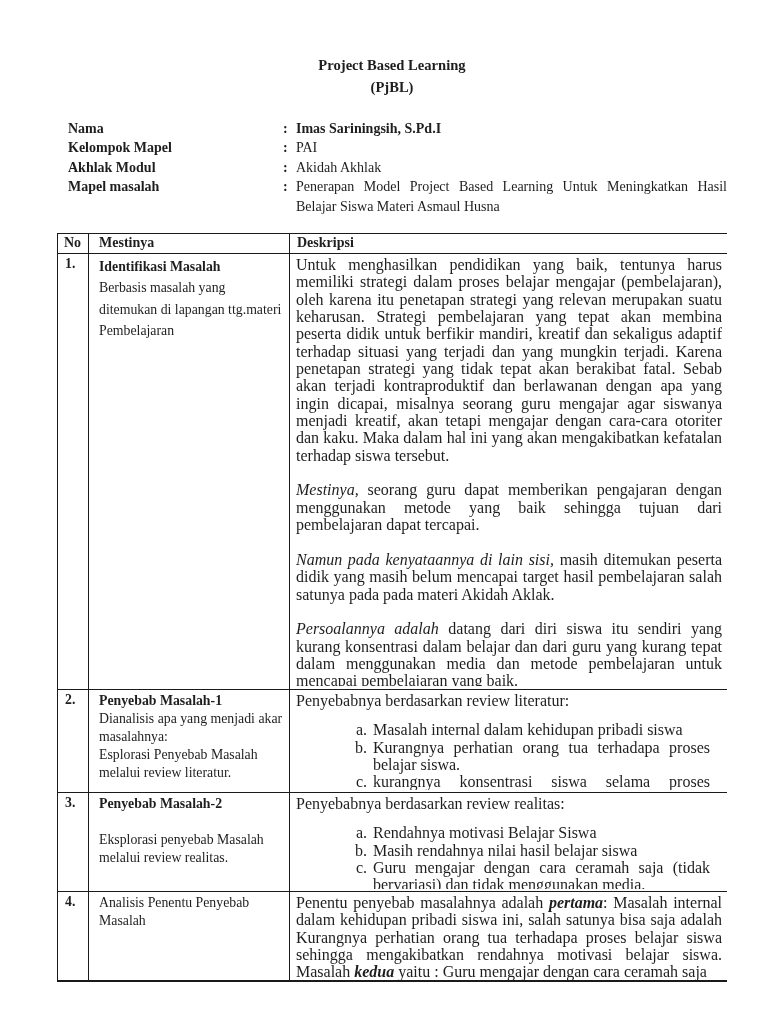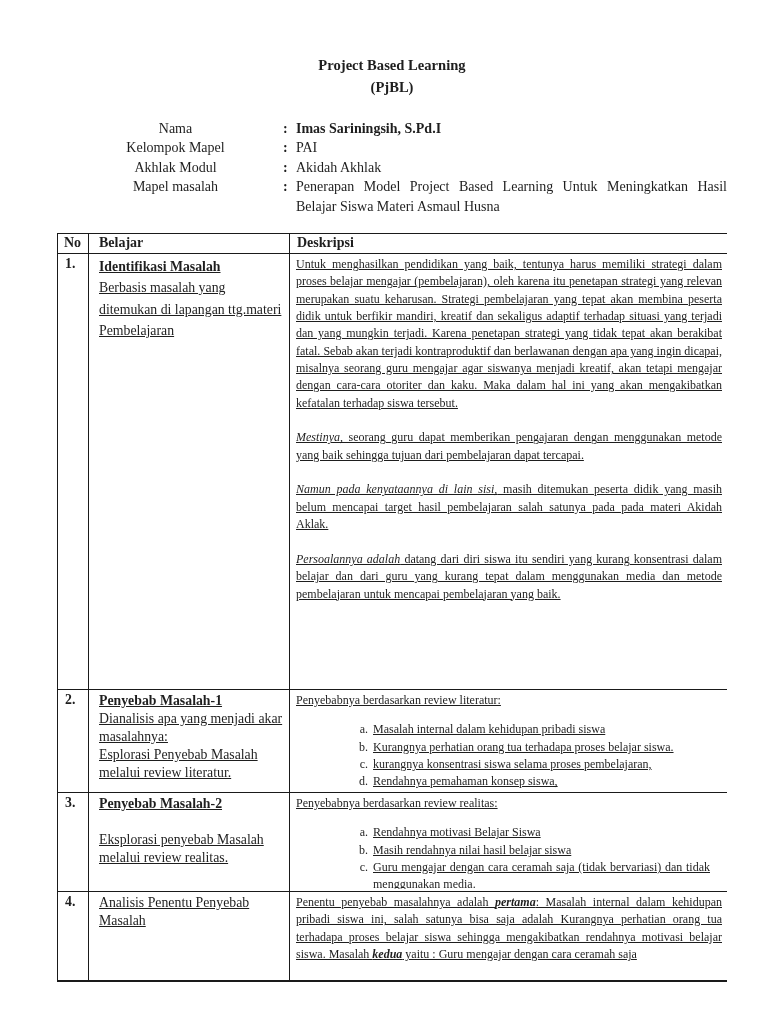--- a/index.html
+++ b/index.html
@@ -15,21 +15,21 @@
     position:absolute; top:54px; left:57px; width:670px;
     text-align:center; font-weight:bold; font-size:14.6px; line-height:22px;
   }
 
   
   .info-block {
     position:absolute; top:119px; left:68px; width:659px;
     font-size:14px; line-height:19.4px;
   }
   .info-row { display:flex; align-items:flex-start; }
-  .info-label { flex:0 0 215px; font-weight:normal;text-align:center; }
+  .info-label { flex:0 0 215px; font-weight:bold; }
   .info-colon { flex:0 0 13px; font-weight:bold; }
   .info-value { flex:1 1 auto; text-align:justify; }
   .info-value.bold { font-weight:bold; }
 
   
   .table-wrap {
     position:absolute; left:57px; top:233px; width:670px; height:747px;
     overflow:hidden; border-bottom:2px solid #1a1a1a;
   }
   table.main { border-collapse:collapse; table-layout:fixed; width:670px; }
@@ -46,23 +46,23 @@
   th.h-komp { padding-left:10px; }
   th.h-desk { padding-left:7px; }
 
   tr.row-1 { height:436px; }
   tr.row-2 { height:103px; }
   tr.row-3 { height:99px;  }
   tr.row-4 { height:92px;  }
 
   td.cell-no { font-weight:bold; font-size:13.8px; padding:2px 2px 0 7px; }
   td.cell-komp { font-size:13.8px; padding:2px 6px 0 10px; }
-  td.cell-desk { font-size:12px; padding:2px 5px 0 6px; text-align:justify; }
-
-  .komp-box, .desk-box { overflow:hidden;text-decoration:underline; }
+  td.cell-desk { font-size:16px; padding:2px 5px 0 6px; text-align:justify; }
+
+  .komp-box, .desk-box { overflow:hidden; }
   tr.row-1 .komp-box, tr.row-1 .desk-box { height:430px; }
   tr.row-2 .komp-box, tr.row-2 .desk-box { height:98px; }
   tr.row-3 .komp-box, tr.row-3 .desk-box { height:94px; }
 
   tr.row-1 td.cell-komp { line-height:21.3px; }
   tr.row-2 td.cell-komp, tr.row-3 td.cell-komp, tr.row-4 td.cell-komp { line-height:17.9px; }
   td.cell-desk { line-height:17.35px; }
 
   .komp-title.bold { font-weight:bold; }
   .komp-line { min-height:17.9px; }
@@ -111,21 +111,21 @@
   <div class="table-wrap">
     <table class="main">
       <colgroup>
           <col class="c-no">
           <col class="c-komp">
           <col class="c-desk">
         </colgroup>
       <thead>
         <tr>
           <th class="h-no">No</th>
-          <th class="h-komp">Belajar</th>
+          <th class="h-komp">Mestinya</th>
           <th class="h-desk">Deskripsi</th>
         </tr>
       </thead>
       <tbody id="table-body">
           <tr class="row-1">
             <td class="cell-no">
               <div>1.</div>
             </td>
             <td class="cell-komp">
               <div class="komp-box">

